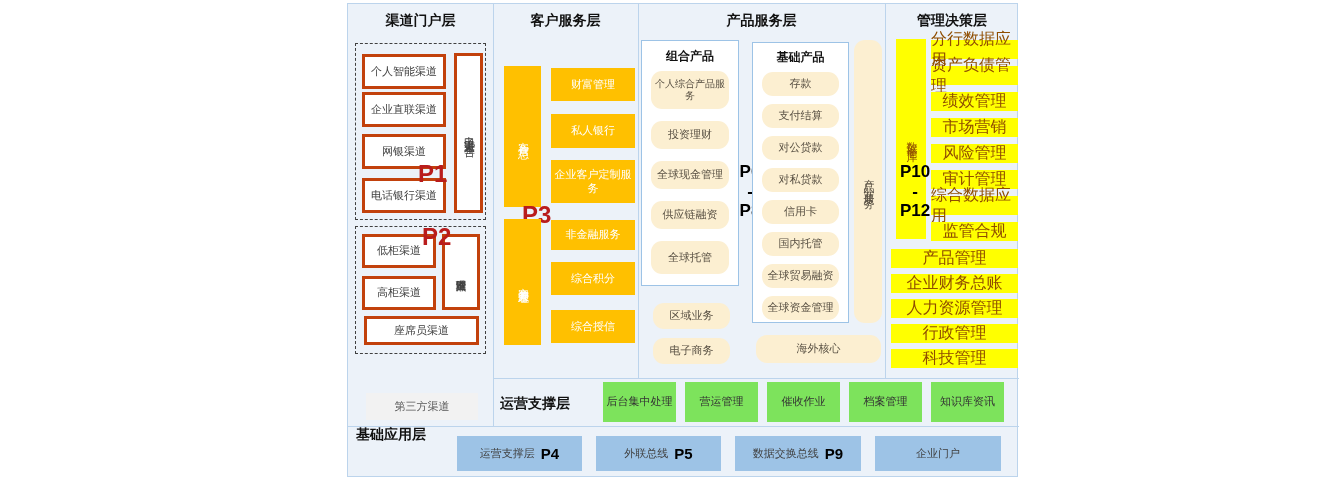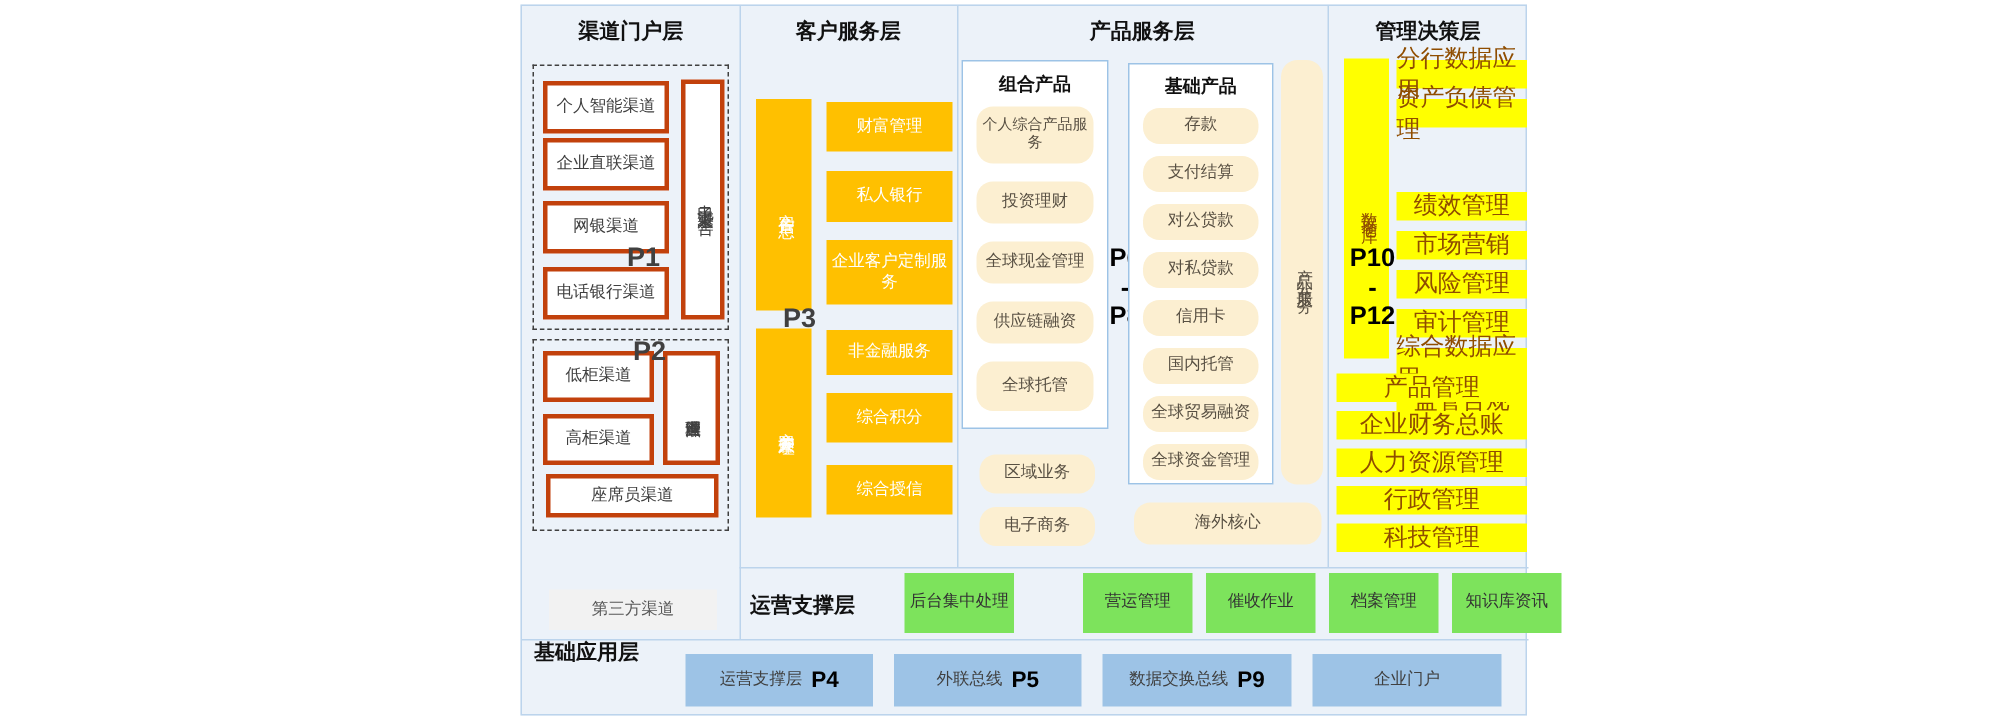--- a/index.html
+++ b/index.html
@@ -10,21 +10,21 @@
   .box{position:absolute;display:flex;align-items:center;justify-content:center;text-align:center;font-size:11px;line-height:1.25;box-sizing:border-box;}
   .wbox{background:#ffffff;border:3px solid #c2410c;color:#404040;}
   .gbox{background:#F2F2F2;color:#595959;}
   .obox{background:#FFC000;color:#ffffff;}
   .cbox{background:#FCEFD1;color:#585043;border-radius:11px;}
   .ybox{background:#FFFF00;color:#8F4D00;}
   .grbox{background:#7DE35C;color:#333333;}
   .bbox{background:#9DC3E6;color:#404040;}
   .vtext{writing-mode:vertical-rl;text-orientation:upright;letter-spacing:2px;}
   .dashed{position:absolute;border:1.5px dashed #404040;box-sizing:border-box;}
-  .plabel{position:absolute;font-weight:bold;color:#404040;font-size:18px;line-height:1;}
+  .plabel{position:absolute;font-weight:bold;color:#b91c1c;font-size:24px;line-height:1;}
   .prange{position:absolute;font-weight:bold;color:#000;font-size:16px;line-height:1.15;text-align:center;}
   .panel{position:absolute;background:#ffffff;border:1px solid #9DC3E6;box-sizing:border-box;display:flex;flex-direction:column;align-items:center;padding:6px 9px;}
   .panel .ptitle{font-size:12px;font-weight:bold;color:#111;height:18px;display:flex;align-items:center;margin-bottom:6px;}
   .panel .cbox{position:static;width:100%;flex:none;}
   .vflex{position:absolute;display:flex;flex-direction:column;}
   .hflex{position:absolute;display:flex;}
   .vflex .ybox{position:static;width:100%;flex:none;display:flex;align-items:center;justify-content:center;}
   .hflex .grbox,.hflex .bbox{position:static;flex:none;display:flex;align-items:center;justify-content:center;text-align:center;font-size:11px;line-height:1.2;}
   .rowlabel{position:absolute;font-size:14px;font-weight:bold;color:#111;}
   .binline{font-weight:bold;font-size:15px;color:#000;margin-left:6px;}
@@ -106,21 +106,21 @@
     <div class="box cbox vtext" style="left:506px;top:36px;width:28px;height:283px;letter-spacing:4px;">产品公共服务</div>
     <div class="box cbox" style="left:408px;top:331px;width:125px;height:28px;">海外核心</div>
 
     <div class="layer-title" style="left:537px;width:134px;">管理决策层</div>
 
     <div class="box ybox vtext" style="left:548px;top:35px;width:30px;height:200px;letter-spacing:3px;">数据仓库</div>
 
     <div class="vflex" style="left:583px;top:36px;width:87px;gap:7px;">
       <div class="ybox" style="height:19px;">分行数据应用</div>
       <div class="ybox" style="height:19px;">资产负债管理</div>
-      <div class="ybox" style="height:19px;margin-top:36px;">绩效管理</div>
+      <div class="ybox" style="height:19px;">绩效管理</div>
       <div class="ybox" style="height:19px;">市场营销</div>
       <div class="ybox" style="height:19px;">风险管理</div>
       <div class="ybox" style="height:19px;">审计管理</div>
       <div class="ybox" style="height:19px;">综合数据应用</div>
       <div class="ybox" style="height:19px;">监管合规</div>
     </div>
 
     <div class="prange" style="left:546px;top:158px;width:42px;font-size:17px;z-index:2;">
       <div>P10</div>
       <div>-</div>
@@ -131,21 +131,21 @@
       <div class="ybox" style="height:19px;">产品管理</div>
       <div class="ybox" style="height:19px;">企业财务总账</div>
       <div class="ybox" style="height:19px;">人力资源管理</div>
       <div class="ybox" style="height:19px;">行政管理</div>
       <div class="ybox" style="height:19px;">科技管理</div>
     </div>
 
     <div class="rowlabel" style="left:152px;top:391px;">运营支撑层</div>
     <div class="hflex" style="left:255px;top:378px;gap:9px;">
       <div class="grbox" style="width:73px;height:40px;">后台集中处理</div>
-      <div class="grbox" style="width:73px;height:40px;margin-left:37px;">营运管理</div>
+      <div class="grbox" style="width:73px;height:40px;">营运管理</div>
       <div class="grbox" style="width:73px;height:40px;">催收作业</div>
       <div class="grbox" style="width:73px;height:40px;">档案管理</div>
       <div class="grbox" style="width:73px;height:40px;">知识库资讯</div>
     </div>
 
     <div class="rowlabel" style="left:8px;top:422px;">基础应用层</div>
     <div class="hflex" style="left:109px;top:432px;gap:14px;">
       <div class="bbox" style="width:125px;height:35px;">
         <span>运营支撑层</span>
         <span class="binline">P4</span>

